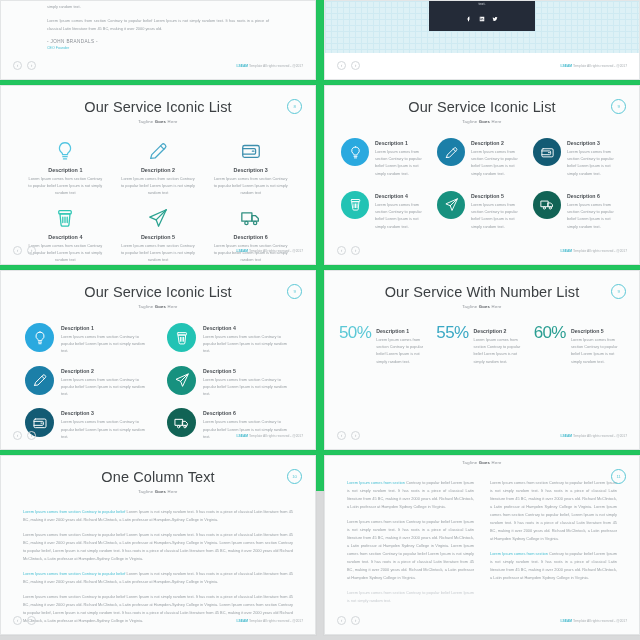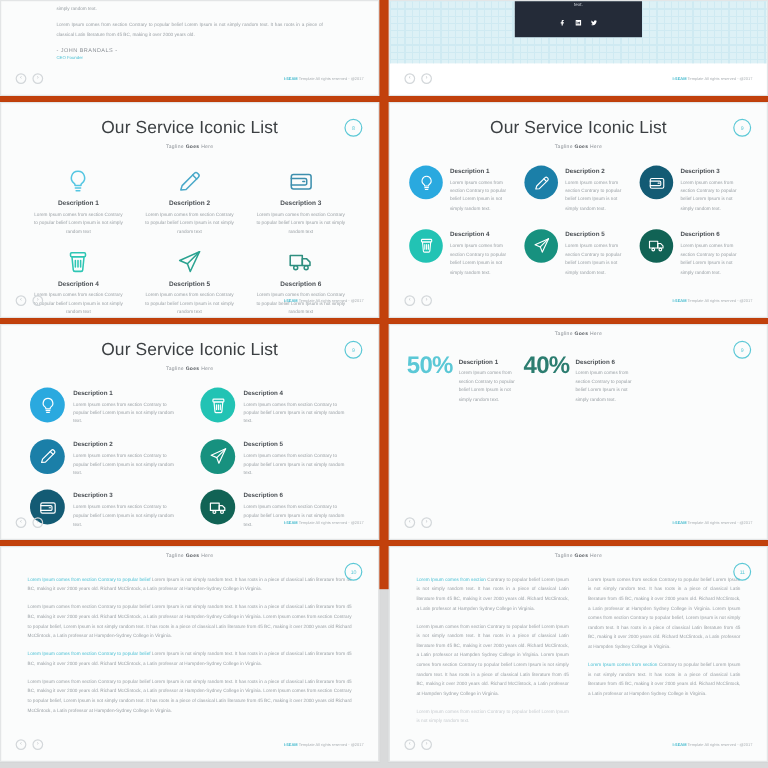--- a/index.html
+++ b/index.html
@@ -1,21 +1,21 @@
 <!DOCTYPE html>
 <html><head>
 <meta charset="utf-8">
 <style>
   * { box-sizing: border-box; margin:0; padding:0; }
   html,body{
     width:640px; height:640px; overflow:hidden;
     background:#d9dadb;
     font-family:"Liberation Sans", sans-serif;
   }
-  #page{ position:relative; width:640px; height:491px; background:#c2410c; }
+  #page{ position:relative; width:640px; height:491px; background:#22c55e; }
 
   
   .grid{
     position:absolute; left:0; top:0; width:640px; height:640px;
     display:grid;
     grid-template-columns:316px 316px;
     grid-template-rows:80px 180px 180px 180px 40px;
     column-gap:8px; row-gap:5px;
     padding:0 0 0 0;
   }
@@ -88,21 +88,21 @@
   .b2-cell{ display:flex; gap:7px; align-items:flex-start; }
   .b2-circ{ width:29px;height:29px;border-radius:50%;flex:0 0 29px;
     display:flex;align-items:center;justify-content:center; }
   .b2-h{ font-size:5.2px; font-weight:700; color:#4a4f54; }
   .b2-p{ font-size:3.9px; line-height:1.85; color:#9aa0a5; margin-top:2px; }
 
   
   .numlist{ display:grid; grid-template-columns:repeat(3,1fr);
     row-gap:20px; column-gap:6px; padding:16px 14px 0 14px; }
   .nm-cell{ display:flex; gap:5px; align-items:flex-start; }
-  .nm-val{ font-size:20px; font-weight:700; letter-spacing:-.6px; line-height:.95; }
+  .nm-val{ font-size:17px; font-weight:400; letter-spacing:-.6px; line-height:.95; }
   .nm-h{ font-size:5.2px; font-weight:700; color:#4a4f54; }
   .nm-p{ font-size:3.9px; line-height:1.85; color:#9aa0a5; margin-top:2px;
          max-width:60px; }
 
   
   .onecol{ padding:14px 22px 0 22px; }
   .twocol{ padding:14px 22px 0 22px; display:grid;
            grid-template-columns:1fr 1fr; column-gap:16px; }
   .para{ font-size:3.9px; line-height:2.05; color:#9aa0a5;
          text-align:justify; margin-bottom:7px; }
@@ -436,48 +436,57 @@
     <div class="navdots">
       <span>‹</span>
       <span>›</span>
     </div>
     <div class="footer">
       <span class="brand">I-SEAM</span><span> Template All rights reserved - @2017</span>
     </div>
   </div>
 
   <div class="slide">
+    <div class="s-title">Our Service With Number List</div>
     <div class="s-tagline"><span>Tagline </span><b>Goes</b><span> Here</span></div>
     <div class="pagebadge">9</div>
     <div class="numlist" id="grid-num">
           <div class="nm-cell">
             <div class="nm-val" style="color:#5bc8d6">50%</div>
             <div style="padding-top:3px">
               <div class="nm-h">Description 1</div>
               <div class="nm-p">Lorem Ipsum comes from section Contrary to popular belief Lorem Ipsum is not simply random text.</div>
             </div>
           </div>
           <div class="nm-cell">
-            <div class="nm-val" style="color:#2c7d70">40%</div>
+            <div class="nm-val" style="color:#3aa8c4">55%</div>
             <div style="padding-top:3px">
-              <div class="nm-h">Description 6</div>
+              <div class="nm-h">Description 2</div>
               <div class="nm-p">Lorem Ipsum comes from section Contrary to popular belief Lorem Ipsum is not simply random text.</div>
             </div>
           </div>
+          <div class="nm-cell">
+            <div class="nm-val" style="color:#2a9e92">60%</div>
+            <div style="padding-top:3px">
+              <div class="nm-h">Description 5</div>
+              <div class="nm-p">Lorem Ipsum comes from section Contrary to popular belief Lorem Ipsum is not simply random text.</div>
+            </div>
+          </div>
         </div>
     <div class="navdots">
       <span>‹</span>
       <span>›</span>
     </div>
     <div class="footer">
       <span class="brand">I-SEAM</span><span> Template All rights reserved - @2017</span>
     </div>
   </div>
 
   <div class="slide">
+    <div class="s-title">One Column Text</div>
     <div class="s-tagline"><span>Tagline </span><b>Goes</b><span> Here</span></div>
     <div class="pagebadge">10</div>
     <div class="onecol" id="onecol-body">
           <div class="para"><span class="hl">Lorem Ipsum comes from section Contrary to popular belief</span> Lorem Ipsum is not simply random text. It has roots in a piece of classical Latin literature from 45 BC, making it over 2000 years old. Richard McClintock, a Latin professor at Hampden-Sydney College in Virginia.</div>
           <div class="para">Lorem Ipsum comes from section Contrary to popular belief Lorem Ipsum is not simply random text. It has roots in a piece of classical Latin literature from 45 BC, making it over 2000 years old. Richard McClintock, a Latin professor at Hampden-Sydney College in Virginia. Lorem Ipsum comes from section Contrary to popular belief, Lorem Ipsum is not simply random text. It has roots in a piece of classical Latin literature from 45 BC, making it over 2000 years old Richard McClintock, a Latin professor at Hampden-Sydney College in Virginia.</div>
           <div class="para"><span class="hl">Lorem Ipsum comes from section Contrary to popular belief</span> Lorem Ipsum is not simply random text. It has roots in a piece of classical Latin literature from 45 BC, making it over 2000 years old. Richard McClintock, a Latin professor at Hampden-Sydney College in Virginia.</div>
           <div class="para">Lorem Ipsum comes from section Contrary to popular belief Lorem Ipsum is not simply random text. It has roots in a piece of classical Latin literature from 45 BC, making it over 2000 years old. Richard McClintock, a Latin professor at Hampden-Sydney College in Virginia. Lorem Ipsum comes from section Contrary to popular belief, Lorem Ipsum is not simply random text. It has roots in a piece of classical Latin literature from 45 BC, making it over 2000 years old Richard McClintock, a Latin professor at Hampden-Sydney College in Virginia.</div>
         </div>
     <div class="navdots">
       <span>‹</span>

